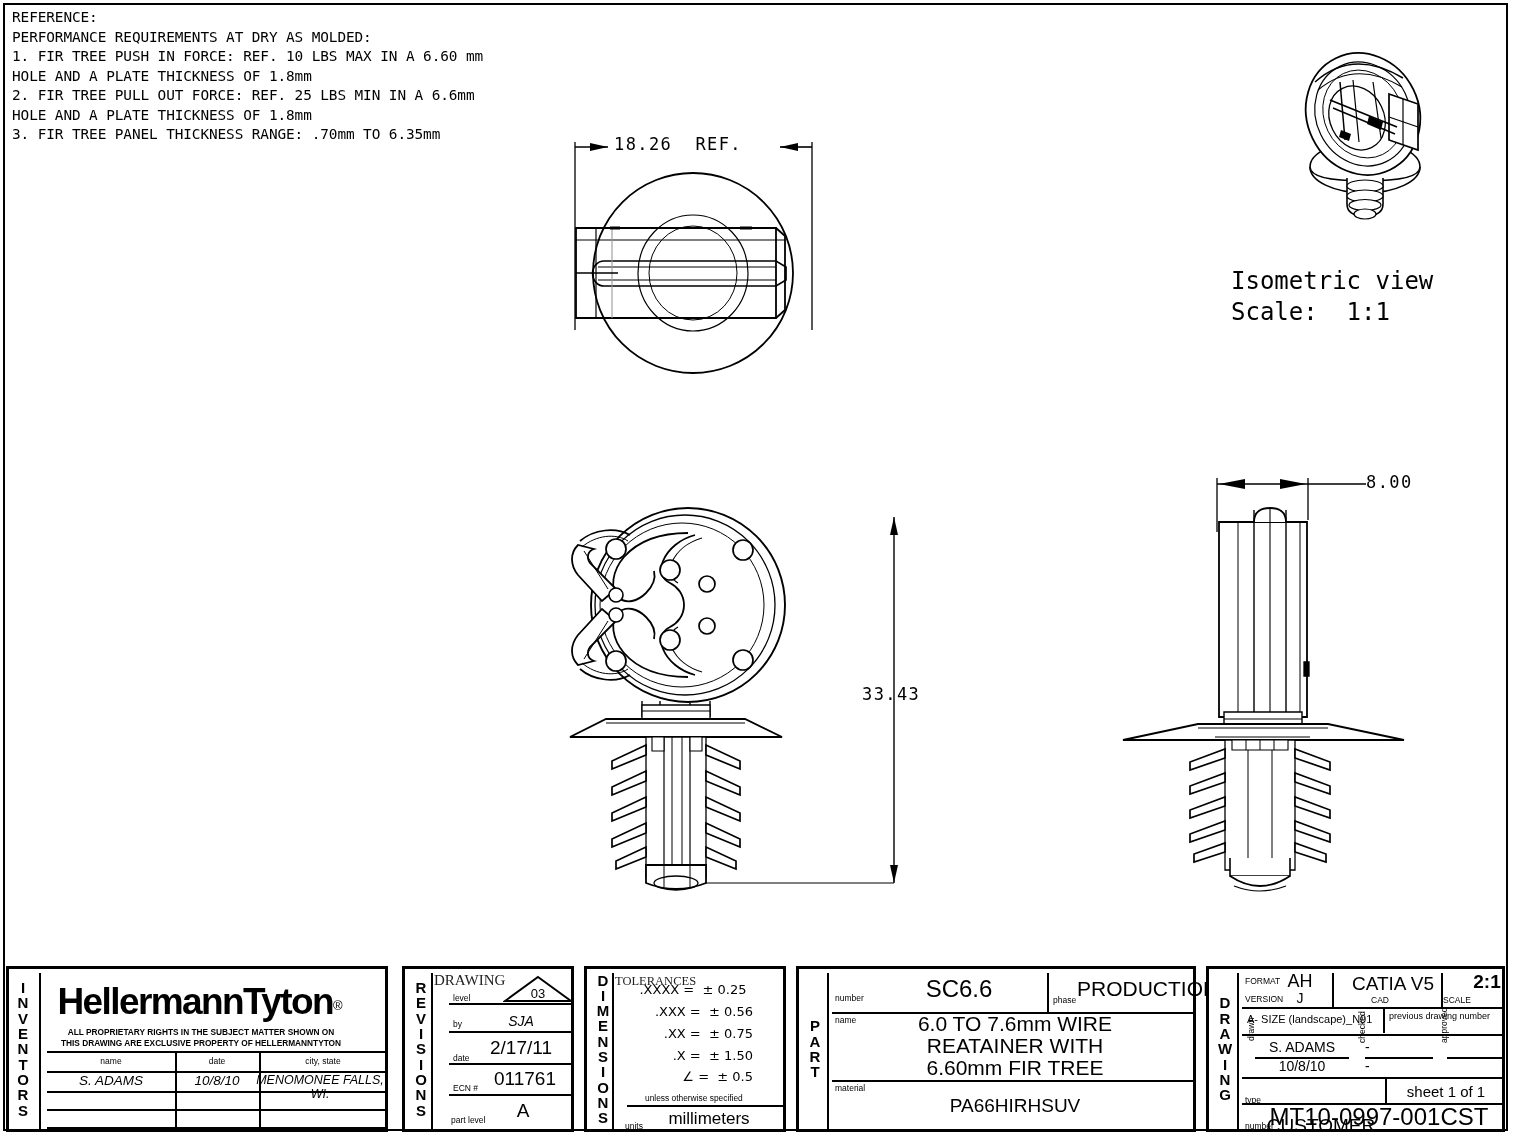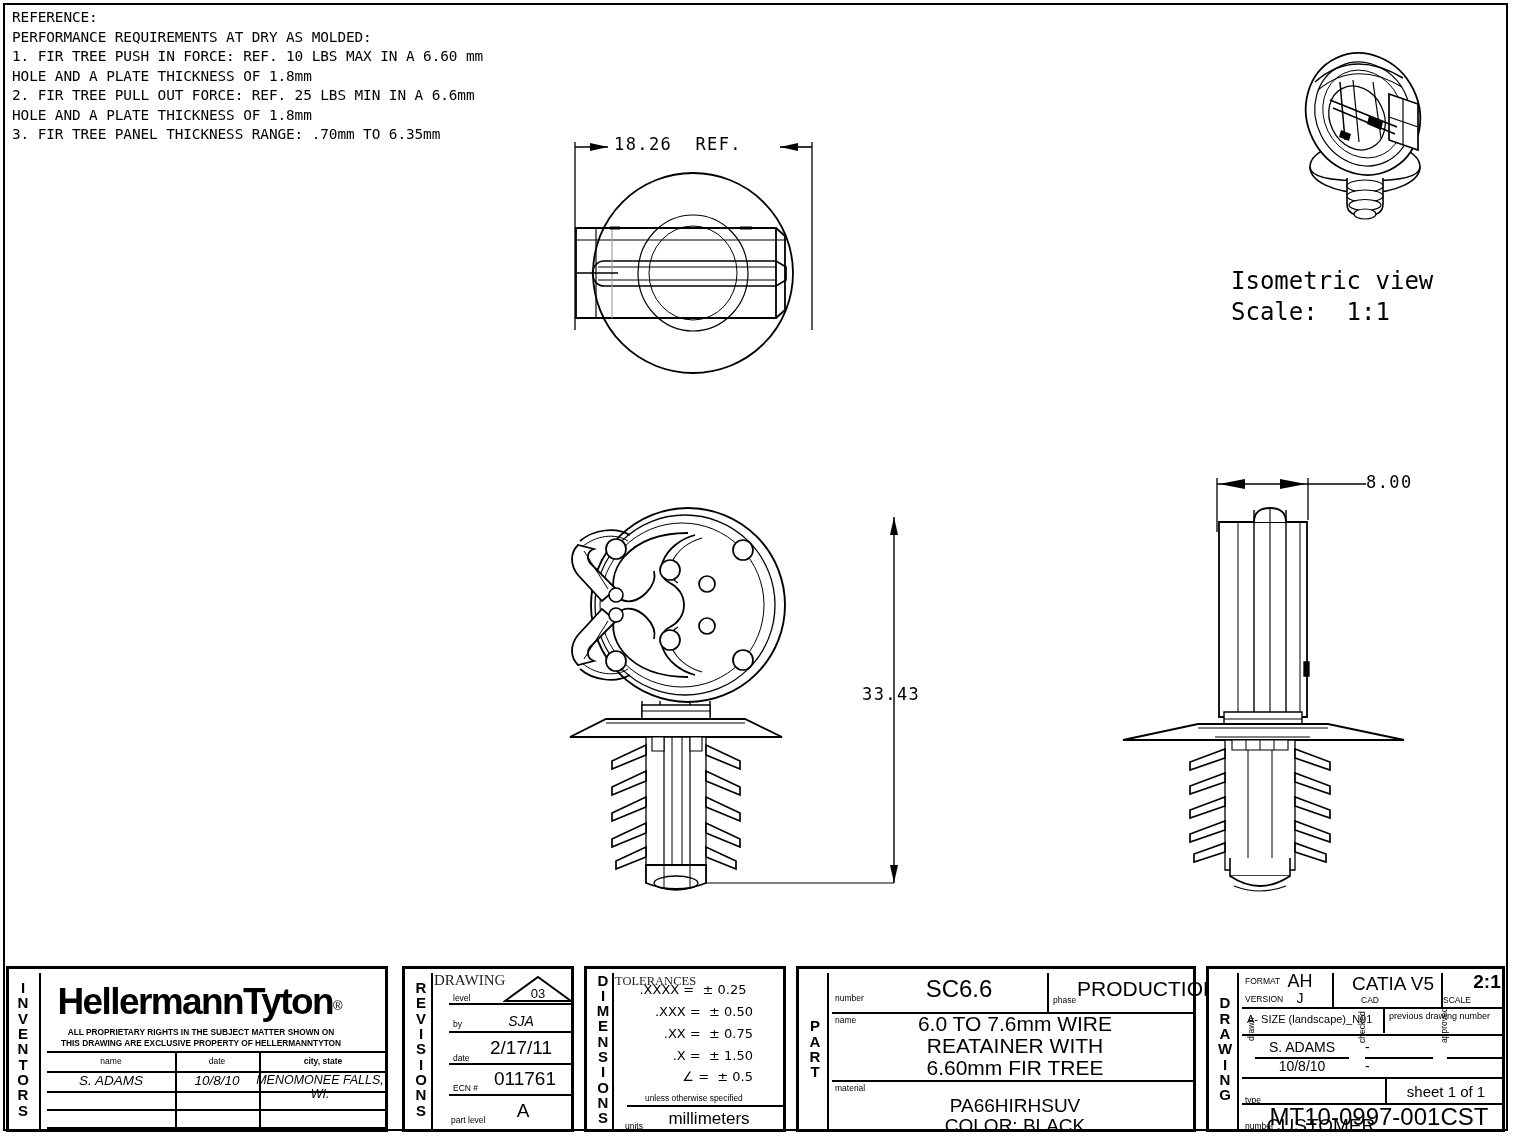--- a/index.html
+++ b/index.html
@@ -423,21 +423,21 @@
         <div class="hl" style="top:0px;"></div>
         <div class="hl" style="top:20px;"></div>
         <div class="hl" style="top:40px;"></div>
         <div class="hl" style="top:58px;"></div>
         <div class="hl" style="top:76px;"></div>
         <div class="vl" style="left:128px;"></div>
         <div class="vl" style="left:212px;"></div>
 
         <div class="inv-h" style="left:0px;  top:5px; width:128px;">name</div>
         <div class="inv-h" style="left:128px;top:5px; width:84px;">date</div>
-        <div class="inv-h" style="left:212px;top:5px; width:128px;font-weight:bold;">city, state</div>
+        <div class="inv-h" style="left:212px;top:5px; width:128px;">city, state</div>
 
         <div class="inv-v" style="left:0px;  top:22px; width:128px;">S. ADAMS</div>
         <div class="inv-v" style="left:128px;top:22px; width:84px;">10/8/10</div>
         <div class="inv-v" style="left:206px;top:22px; width:134px; font-size:12.5px;">MENOMONEE FALLS, WI.</div>
       </div>
     </div>
 
     <div class="tb-panel" id="panel-revisions">
       <div class="vert-word" id="rev-word">
         <span>R</span>
@@ -492,21 +492,21 @@
           <span>N</span>
           <span>S</span>
       </div>
       <div class="vline" style="left:25px; top:4px; height:158px;"></div>
 
       <div id="tol-word">
         <span>T</span><span>O</span><span>L</span><span>E</span><span>R</span><span>A</span><span>N</span><span>C</span><span>E</span><span>S</span>
       </div>
 
       <div class="tol-line" style="left:46px; top:13px;text-align:center;">.XXXX =  ± 0.25</div>
-      <div class="tol-line" style="left:46px; top:35px;">.XXX =  ± 0.50</div>
+      <div class="tol-line" style="left:46px; top:35px;">.XXX =  ± 0.56</div>
       <div class="tol-line" style="left:46px; top:57px;">.XX =  ± 0.75</div>
       <div class="tol-line" style="left:46px; top:79px;">.X =  ± 1.50</div>
       <div class="tol-line" style="left:46px; top:100px;">∠ =  ± 0.5</div>
 
       <div class="cell-label" style="left:58px; top:124px; font-size:8.4px;">unless otherwise specified</div>
       <div class="hline" style="left:40px; top:136px; width:156px;"></div>
 
       <div class="cell-label" style="left:38px; top:152px;">units</div>
       <div class="cell-val" style="left:52px; top:140px; width:140px; font-size:17px;">millimeters</div>
     </div>
@@ -528,41 +528,40 @@
       <div class="hline" style="left:33px; top:43px; width:363px;"></div>
 
       <div class="cell-label" style="left:36px; top:46px;">name</div>
       <div class="cell-val" style="left:40px; top:44px; width:352px; font-size:21px; line-height:22px;">6.0 TO 7.6mm WIRE</div>
       <div class="cell-val" style="left:40px; top:66px; width:352px; font-size:21px; line-height:22px;">REATAINER WITH</div>
       <div class="cell-val" style="left:40px; top:88px; width:352px; font-size:21px; line-height:22px;">6.60mm FIR TREE</div>
       <div class="hline" style="left:33px; top:111px; width:363px;"></div>
 
       <div class="cell-label" style="left:36px; top:114px;">material</div>
       <div class="cell-val" style="left:40px; top:126px; width:352px; font-size:19px; line-height:21px;">PA66HIRHSUV</div>
-      <div class="cell-val" style="left:40px; top:146px; width:352px; font-size:19px; line-height:21px;">COLOR: BLACK</div>
     </div>
 
     <div class="tb-panel" id="panel-drawing">
       <div class="vert-word" id="dwg-word">
         <span>D</span>
           <span>R</span>
           <span>A</span>
           <span>W</span>
           <span>I</span>
           <span>N</span>
           <span>G</span>
       </div>
       <div class="vline" style="left:28px; top:4px; height:158px;"></div>
 
       <div class="cell-label" style="left:36px; top:7px;">FORMAT</div>
       <div class="cell-label" style="left:36px; top:25px;">VERSION</div>
       <div class="cell-val" style="left:74px; top:2px; width:34px; font-size:18px;">AH</div>
       <div class="cell-val" style="left:74px; top:21px; width:34px; font-size:14px;">J</div>
       <div class="vline" style="left:123px; top:4px; height:34px;"></div>
-      <div class="cell-label" style="left:126px; top:26px;padding-left:26px;">CAD</div>
+      <div class="cell-label" style="left:136px; top:26px;padding-left:26px;">CAD</div>
       <div class="cell-val" style="left:130px; top:4px; width:108px; font-size:19px;">CATIA V5</div>
       <div class="vline" style="left:232px; top:4px; height:34px;"></div>
       <div class="cell-label" style="left:234px; top:26px;">SCALE</div>
       <div class="cell-val" style="left:258px; top:2px; width:40px; font-size:19px; font-weight:bold;text-align:center;">2:1</div>
       <div class="hline" style="left:33px; top:38px; width:263px;"></div>
 
       <div class="cell-val" style="left:38px; top:44px; width:130px; font-size:11px; text-align:left;">A- SIZE (landscape)_N01</div>
       <div class="vline" style="left:174px; top:38px; height:26px;"></div>
       <div class="cell-label" style="left:180px; top:42px; font-size:9px;">previous drawing number</div>
       <div class="cell-val" style="left:178px; top:52px; width:110px; font-size:11px;"></div>

